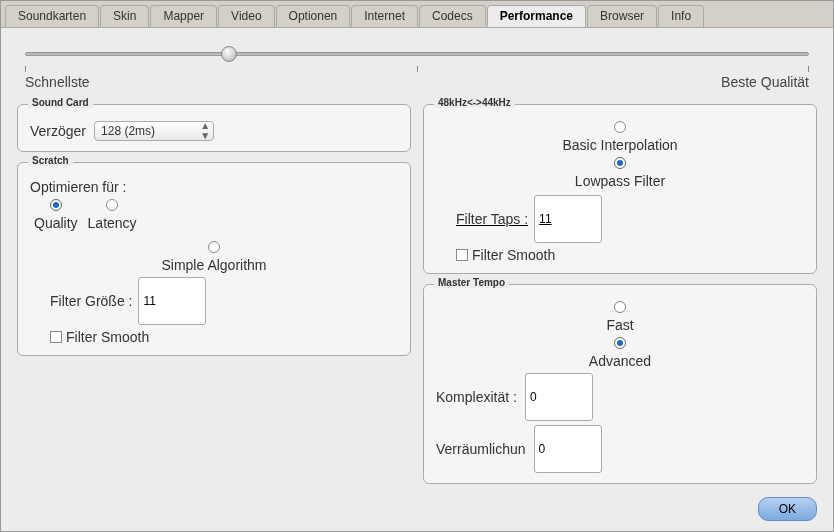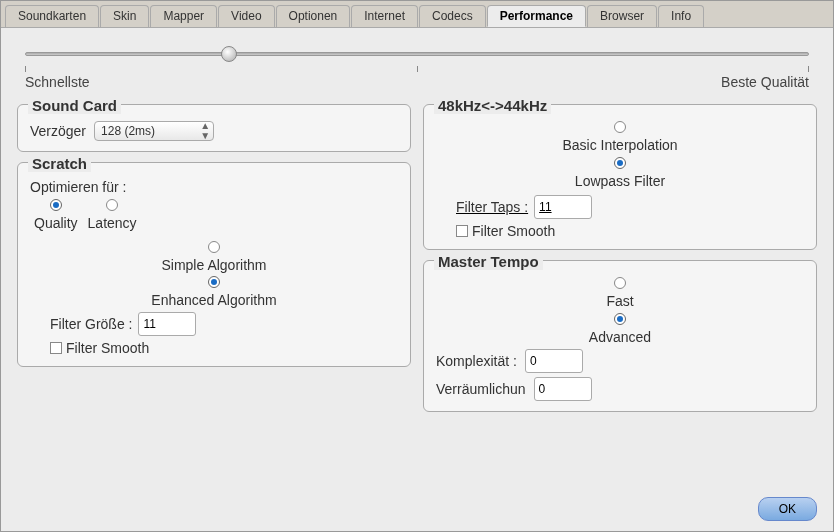--- a/index.html
+++ b/index.html
@@ -143,21 +143,21 @@
       padding: 10px 12px 10px 12px;
       position: relative;
     }
 
     .group-box-title {
       position: absolute;
       top: -8px;
       left: 10px;
       background: #ececec;
       padding: 0 4px;
-      font-size: 15px;
+      font-size: 10px;
       font-weight: bold;
       color: #333;
     }
 
     
     .sound-card-row {
       display: flex;
       align-items: center;
       gap: 8px;
       margin-top: 6px;
@@ -243,24 +243,24 @@
     .filter-row {
       display: flex;
       align-items: center;
       gap: 6px;
       margin-left: 20px;
     }
 
     .text-input {
       border: 1px solid #aaa;
       border-radius: 3px;
-      padding: 4px 4px;
+      padding: 16px 4px;
       font-size: 12px;
       background: #fff;
-      width: 58px;
+      width: 68px;
     }
 
     
     .checkbox-row {
       display: flex;
       align-items: center;
       gap: 4px;
       margin-left: 20px;
     }
 
@@ -404,24 +404,20 @@
               <div class="radio-input"></div>
               <span class="label-text">Latency</span>
             </div>
           </div>
 
           <div class="algo-section">
             <div class="radio-row" style="margin-top:6px;">
               <div class="radio-input"></div>
               <span class="label-text">Simple Algorithm</span>
             </div>
-            <div class="radio-row">
-              <div class="radio-input checked"></div>
-              <span class="label-text">Enhanced Algorithm</span>
-            </div>
           </div>
 
           <div class="filter-groesse-row" style="margin-top:4px;">
             <span class="label-text">Filter Größe :</span>
             <input type="text" class="text-input" value="11" style="">
           </div>
 
           <div class="checkbox-row" style="margin-top:4px;">
             <div class="checkbox-input"></div>
             <span class="label-text">Filter Smooth</span>

